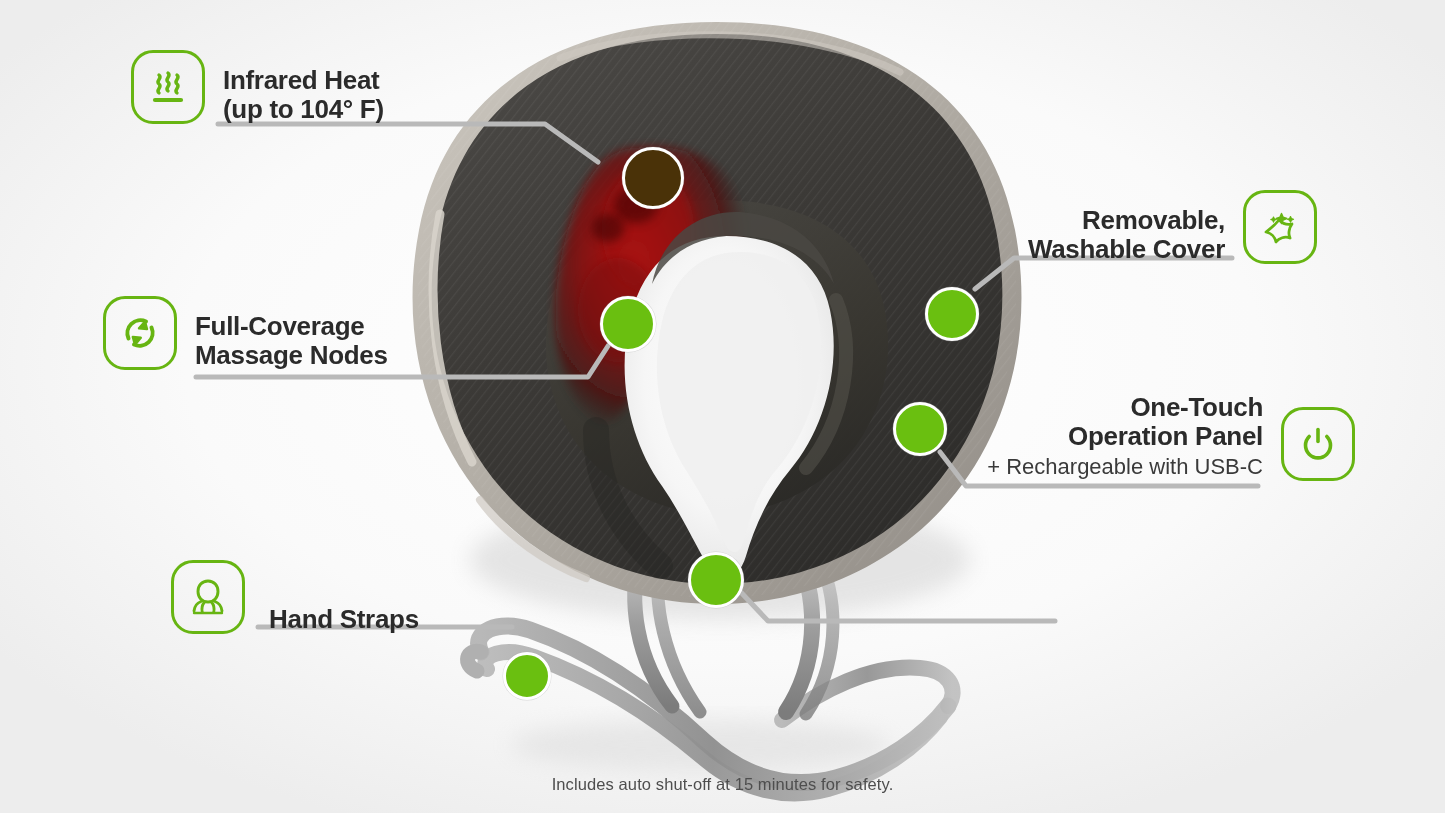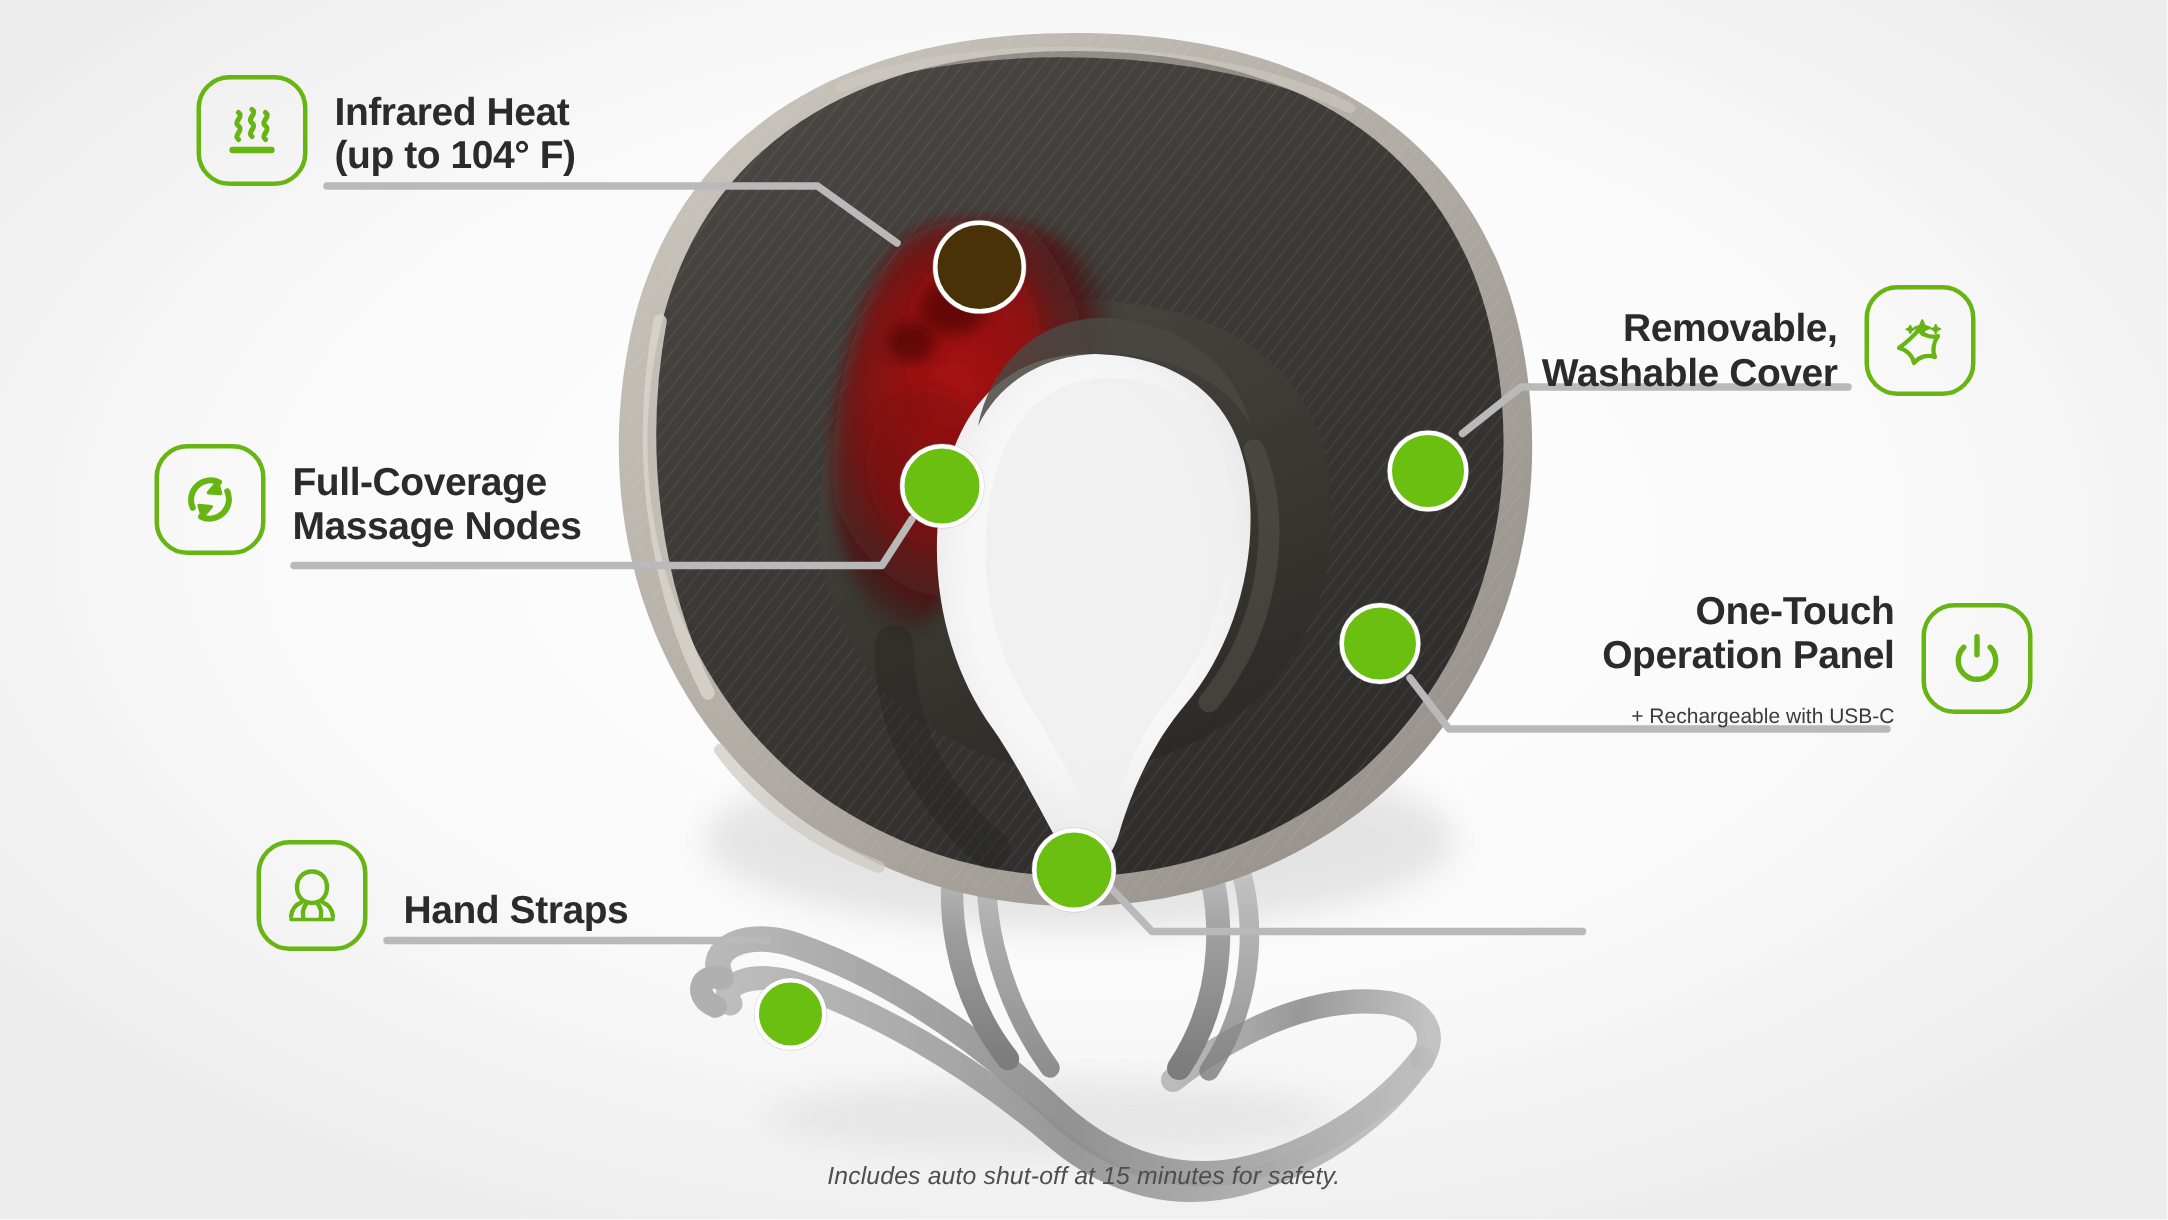--- a/index.html
+++ b/index.html
@@ -42,21 +42,21 @@
   #lines {
     position: absolute;
     inset: 0;
     pointer-events: none;
   }
 
   
   .callout {
     position: absolute;
     display: flex;
-    align-items: center;
+    align-items: flex-end;
   }
   .callout-left  { flex-direction: row; }
   .callout-right { flex-direction: row; }
 
   .badge {
     width: 74px;
     height: 74px;
     flex: 0 0 74px;
     border: 3px solid #67b512;
     border-radius: 22px;
@@ -74,35 +74,34 @@
 
   .title {
     font-size: 26px;
     font-weight: bold;
     color: #2b2b2b;
     line-height: 1.12;
     letter-spacing: -0.3px;
     white-space: pre-line;
   }
   .subtitle {
-    font-size: 14px;
+    font-size: 22px;
     font-weight: normal;
     color: #3a3a3a;
     line-height: 1.2;
-    margin-top: 18px;
+    margin-top: 3px;
     white-space: nowrap;
   }
 
   #footnote {
     position: absolute;
     left: 0;
     right: 0;
     top: 775px;
     text-align: center;
-    font-style: italic;
     font-size: 16.5px;
     color: #4e4e4e;
     letter-spacing: 0.1px;
   }
 </style>
 </head>
 <body>
 
 <div id="stage">
 

